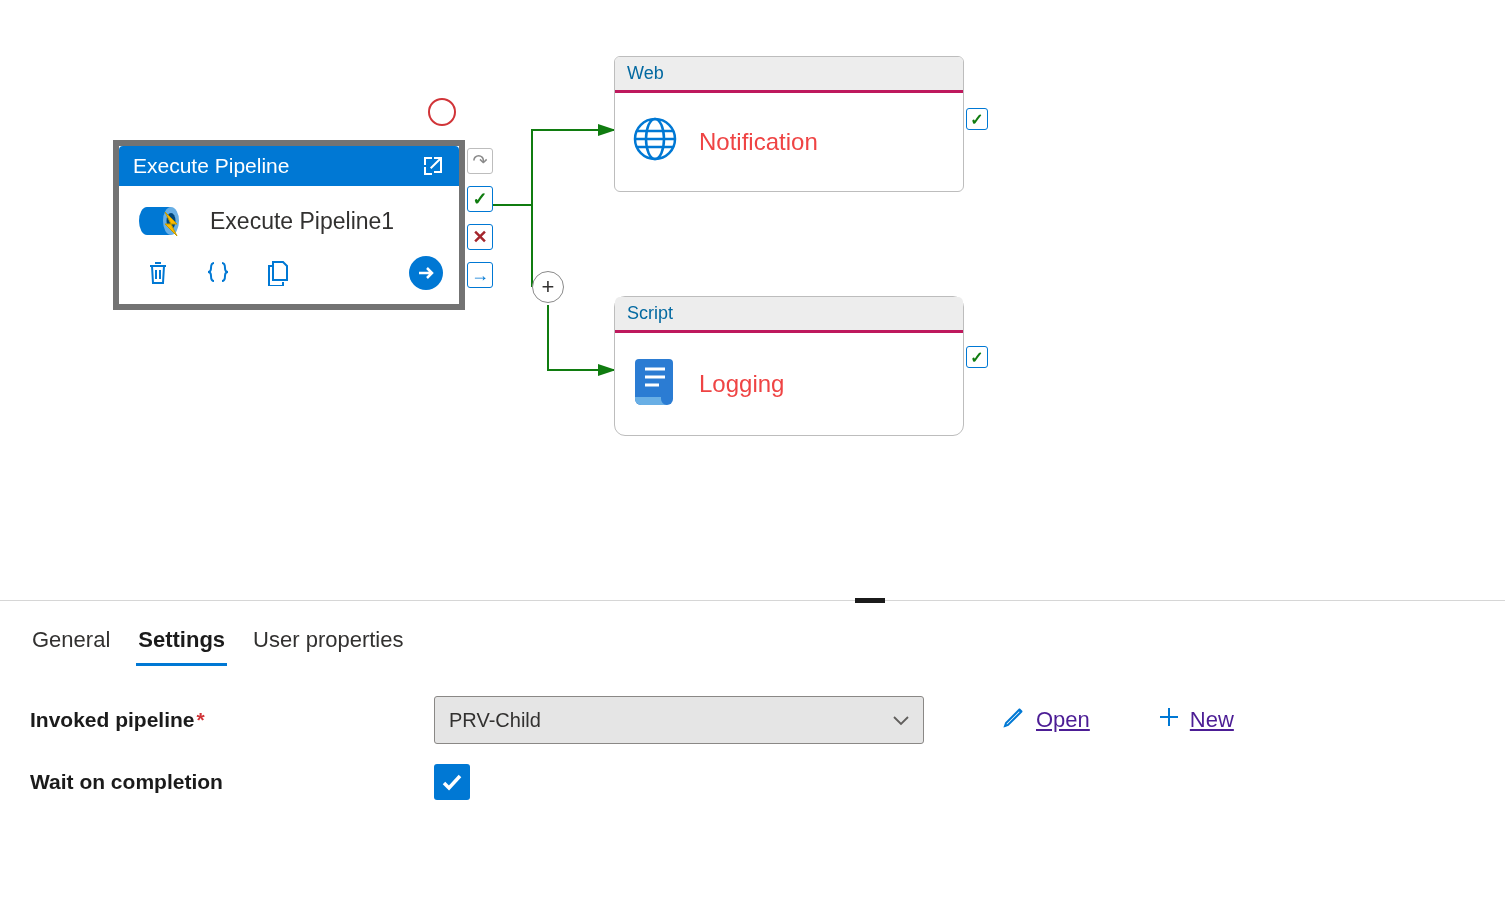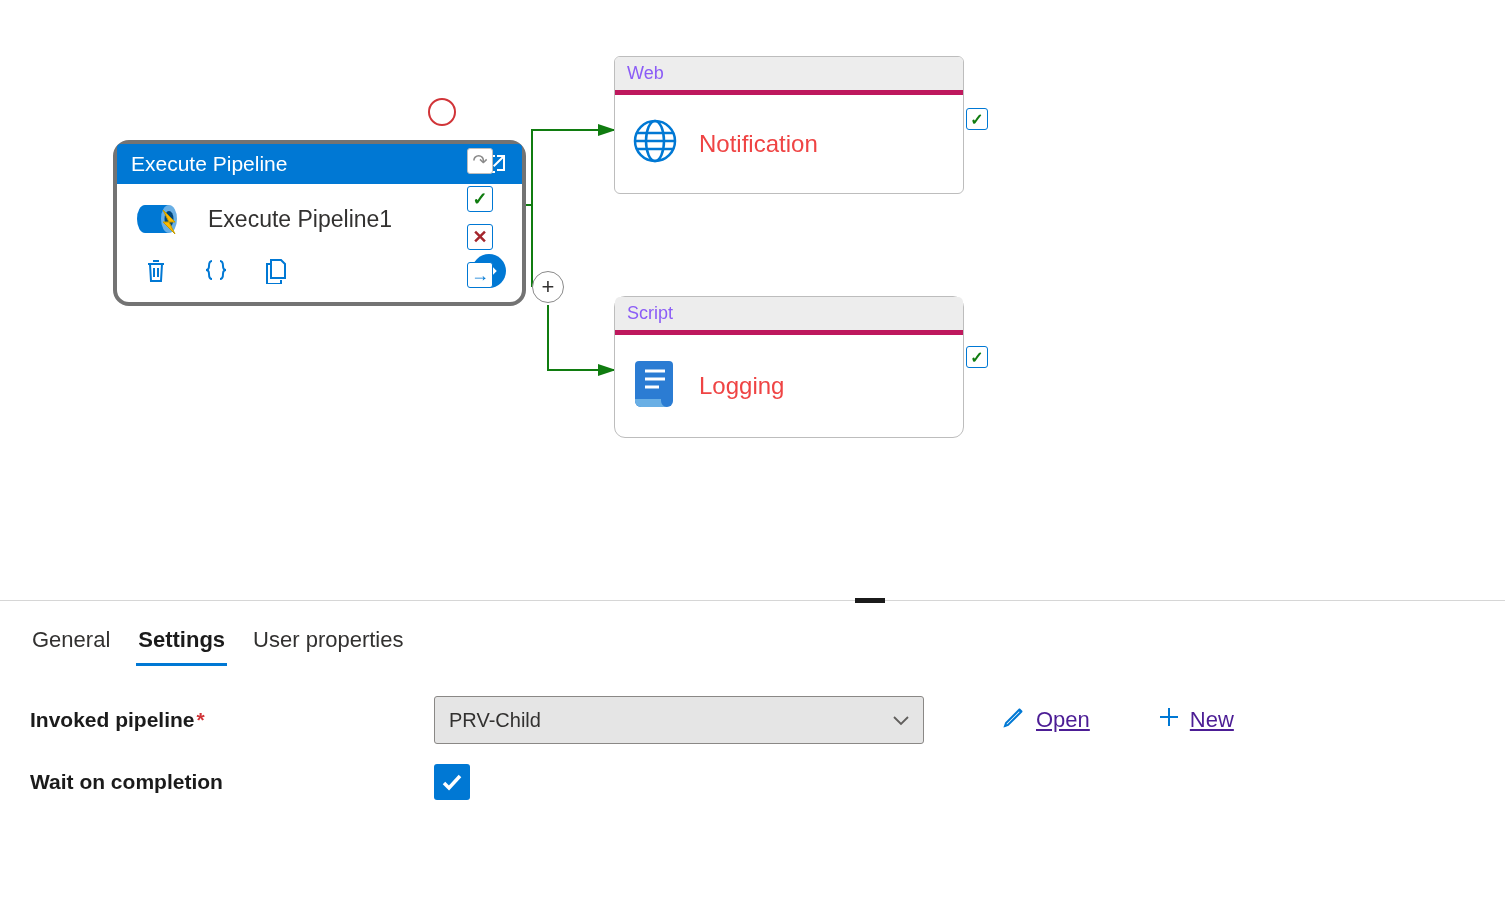--- a/index.html
+++ b/index.html
@@ -13,23 +13,23 @@
   .canvas {
     position: relative;
     height: 600px;
     width: 100%;
   }
   
   .activity-selected {
     position: absolute;
     left: 113px;
     top: 140px;
-    width: 413px;
-    border: 4px solid #737373;
-    border-radius: 16px;
+    width: 352px;
+    border: 6px solid #737373;
+    border-radius: 0;
     background: #fff;
   }
   .activity-selected .header {
     background: #0078d4;
     color: #fff;
     font-size: 21px;
     padding: 8px 14px;
     display: flex;
     justify-content: space-between;
     align-items: center;
@@ -78,22 +78,22 @@
     width:32px; height:32px; border:1.5px solid #8a8a8a; border-radius:50%;
     background:#fff; display:flex; align-items:center; justify-content:center;
     font-size:22px; color:#323130;
   }
   
   .activity-box {
     position:absolute; width: 350px;
     border: 1.5px solid #bdbdbd; border-radius:6px; background:#fff;
   }
   .activity-box .abox-header {
-    background:#ededed; color:#8b5cf6; font-size:18px;
-    padding:6px 12px; border-radius:5px 5px 0 0; border-bottom:5px solid #be185d;
+    background:#ededed; color:#0369a1; font-size:18px;
+    padding:6px 12px; border-radius:5px 5px 0 0; border-bottom:3px solid #be185d;
   }
   .activity-box .abox-body {
     display:flex; align-items:center; gap:20px;
     padding: 22px 16px; font-size:24px; color:#ef4444;
   }
   .web-box { left: 614px; top: 56px; }
   .script-box { left: 614px; top: 296px; border-radius: 11px; }
   .badge-check {
     position:absolute; width:22px; height:22px; border:1.5px solid #0078d4;
     border-radius:3px; background:#fff; display:flex; align-items:center;

